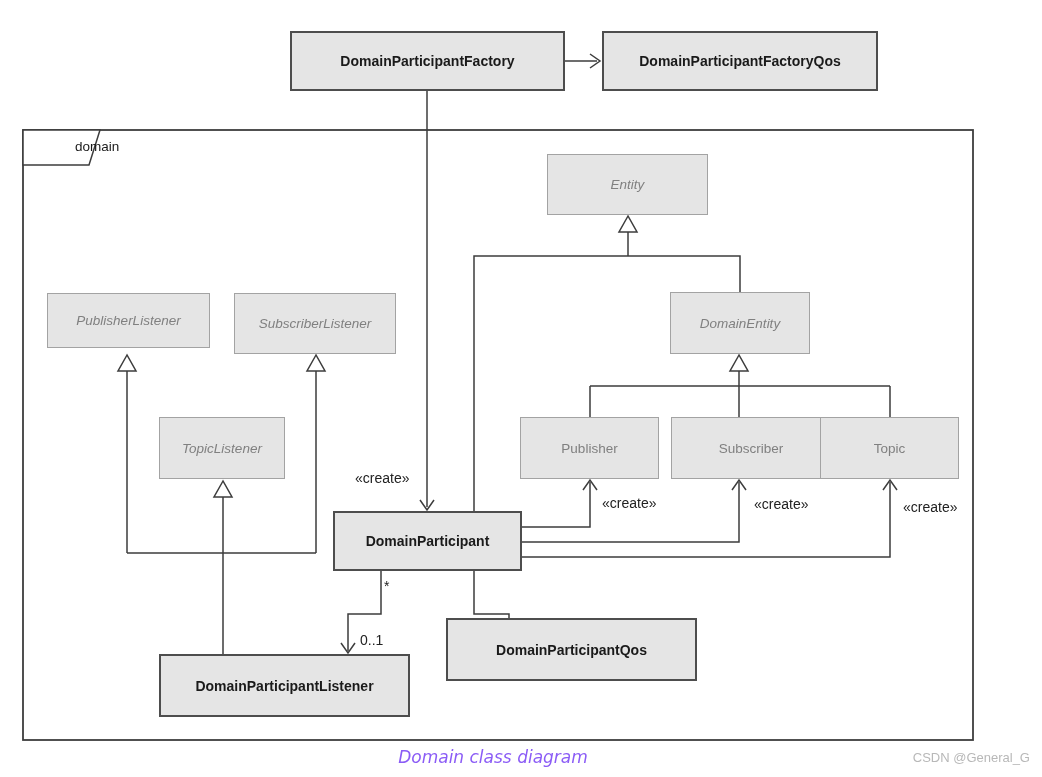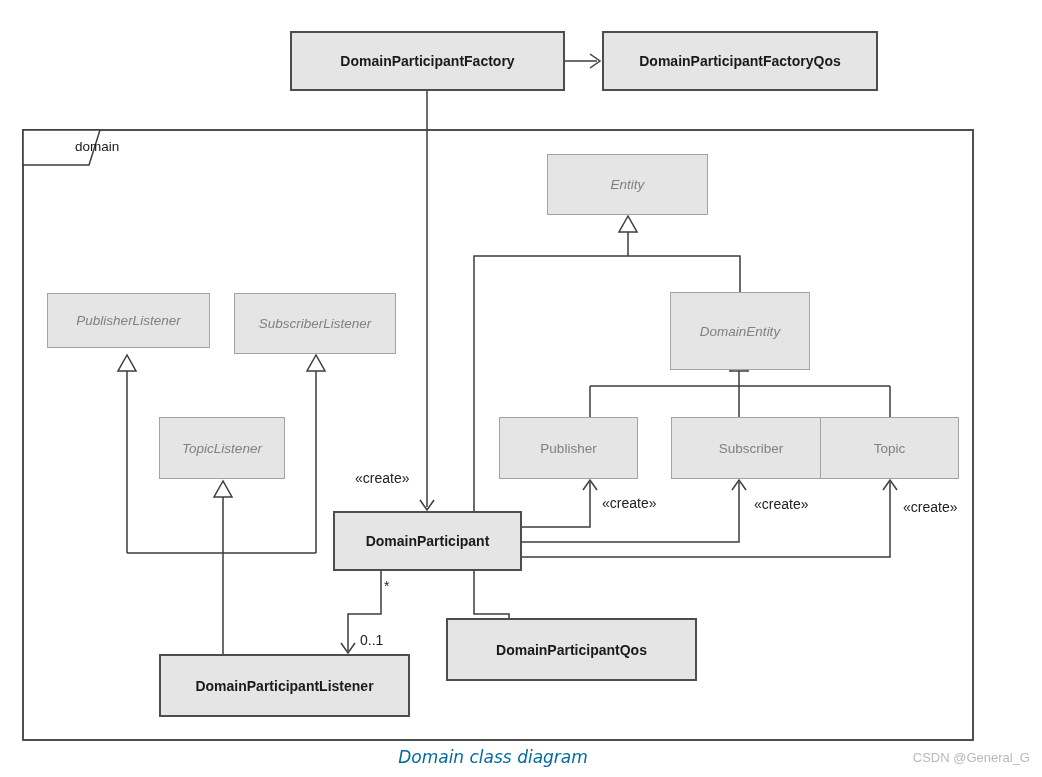--- a/index.html
+++ b/index.html
@@ -42,21 +42,21 @@
     position:absolute;z-index:3;
     font-size:14px;color:#222;white-space:nowrap;
   }
   .frame-label{
     position:absolute;left:36px;top:139px;z-index:3;
     font-size:13.5px;color:#1a1a1a;margin-left:39px;
   }
   .caption{
     position:absolute;left:23px;top:747px;width:940px;z-index:3;
     text-align:center;font-family:"DejaVu Sans",sans-serif;
-    font-style:italic;font-size:17px;color:#0369a1;
+    font-style:italic;font-size:17px;color:#8b5cf6;
   }
   .watermark{
     position:absolute;right:12px;top:750px;z-index:3;
     font-size:13px;color:var(--watermark);
   }
 </style>
 </head>
 <body>
 
 <div class="stage">
@@ -105,27 +105,27 @@
       </div>
       <div class="uml-class abstract" style="left: 547px; top: 154px; width: 161px; height: 61px;">
         <span>Entity</span>
       </div>
       <div class="uml-class abstract" style="left: 47px; top: 293px; width: 163px; height: 55px;">
         <span>PublisherListener</span>
       </div>
       <div class="uml-class abstract" style="left: 234px; top: 293px; width: 162px; height: 61px;">
         <span>SubscriberListener</span>
       </div>
-      <div class="uml-class abstract" style="left: 670px; top: 292px; width: 140px; height: 78px;">
+      <div class="uml-class abstract" style="left: 670px; top: 292px; width: 140px; height: 62px;">
         <span>DomainEntity</span>
       </div>
       <div class="uml-class abstract" style="left: 159px; top: 417px; width: 126px; height: 62px;">
         <span>TopicListener</span>
       </div>
-      <div class="uml-class light" style="left: 499px; top: 417px; width: 139px; height: 62px;">
+      <div class="uml-class light" style="left: 520px; top: 417px; width: 139px; height: 62px;">
         <span>Publisher</span>
       </div>
       <div class="uml-class light" style="left: 671px; top: 417px; width: 160px; height: 62px;">
         <span>Subscriber</span>
       </div>
       <div class="uml-class light" style="left: 820px; top: 417px; width: 139px; height: 62px;">
         <span>Topic</span>
       </div>
       <div class="uml-class concrete" style="left: 333px; top: 511px; width: 189px; height: 60px;">
         <span>DomainParticipant</span>

